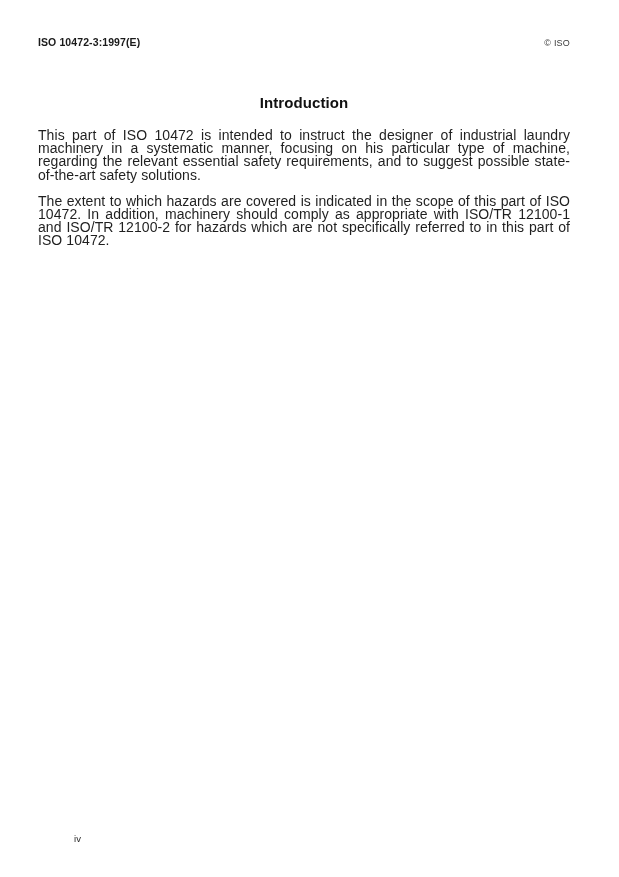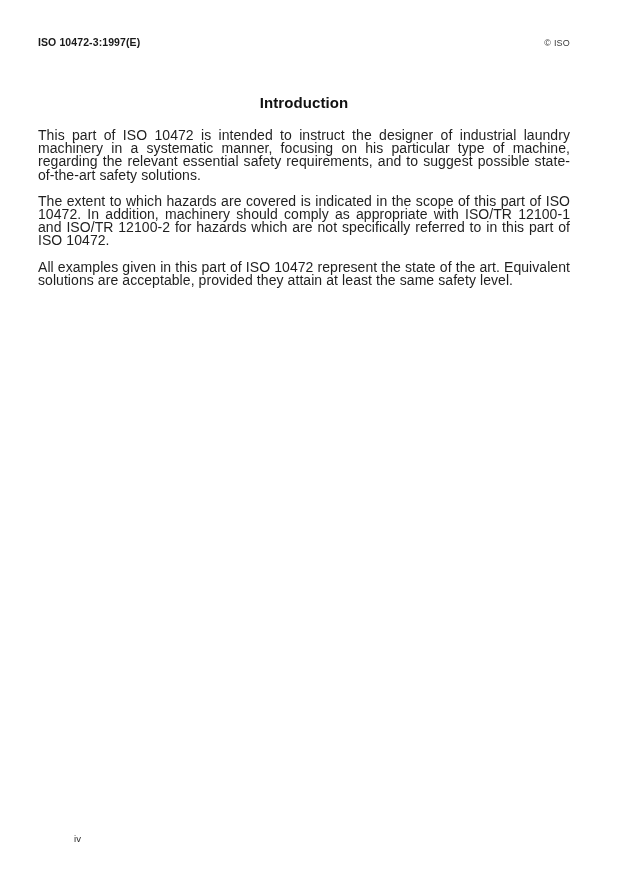--- a/index.html
+++ b/index.html
@@ -99,19 +99,18 @@
     <span class="header-copyright">© ISO</span>
   </div>
 
   <div class="content">
     <h1 class="section-title">Introduction</h1>
 
     <p class="para">This part of ISO 10472 is intended to instruct the designer of industrial laundry machinery in a systematic manner, focusing on his particular type of machine, regarding the relevant essential safety requirements, and to suggest possible state-of-the-art safety solutions.</p>
 
     <p class="para">The extent to which hazards are covered is indicated in the scope of this part of ISO 10472. In addition, machinery should comply as appropriate with ISO/TR 12100-1 and ISO/TR 12100-2 for hazards which are not specifically referred to in this part of ISO 10472.</p>
 
-    <p class="para">All examples given in this part of ISO 10472 represent the state of the art. Equivalent solutions are acceptable, provided they attain at least the same safety level.</p>
 
   </div>
 
   <div class="page-folio">iv</div>
 
 </div>
 
 </body></html>

